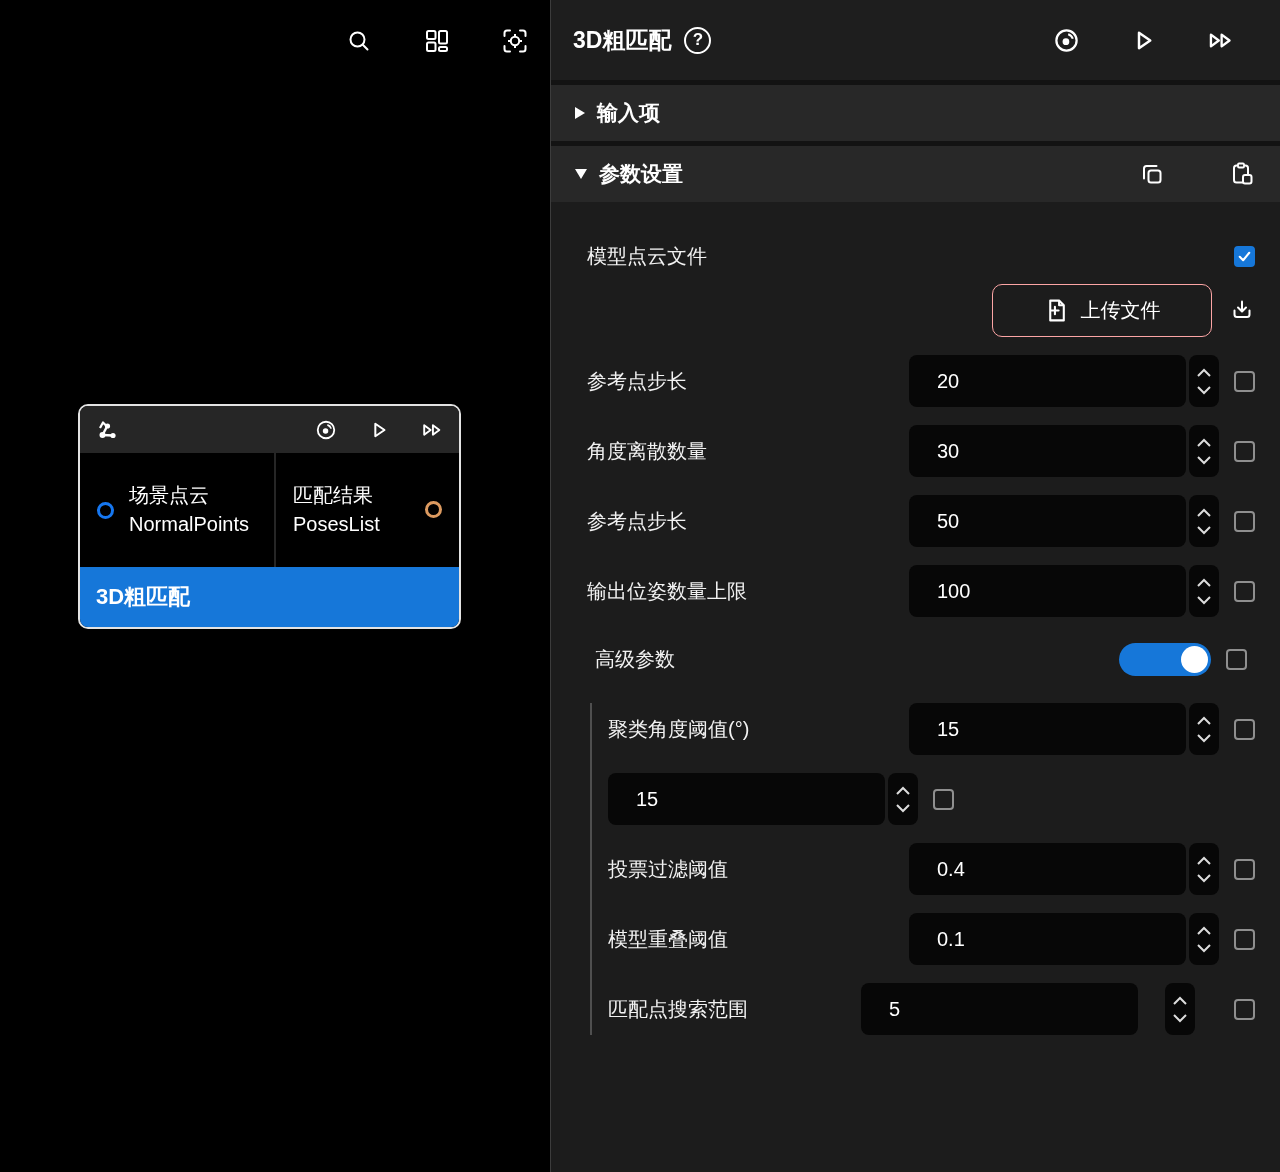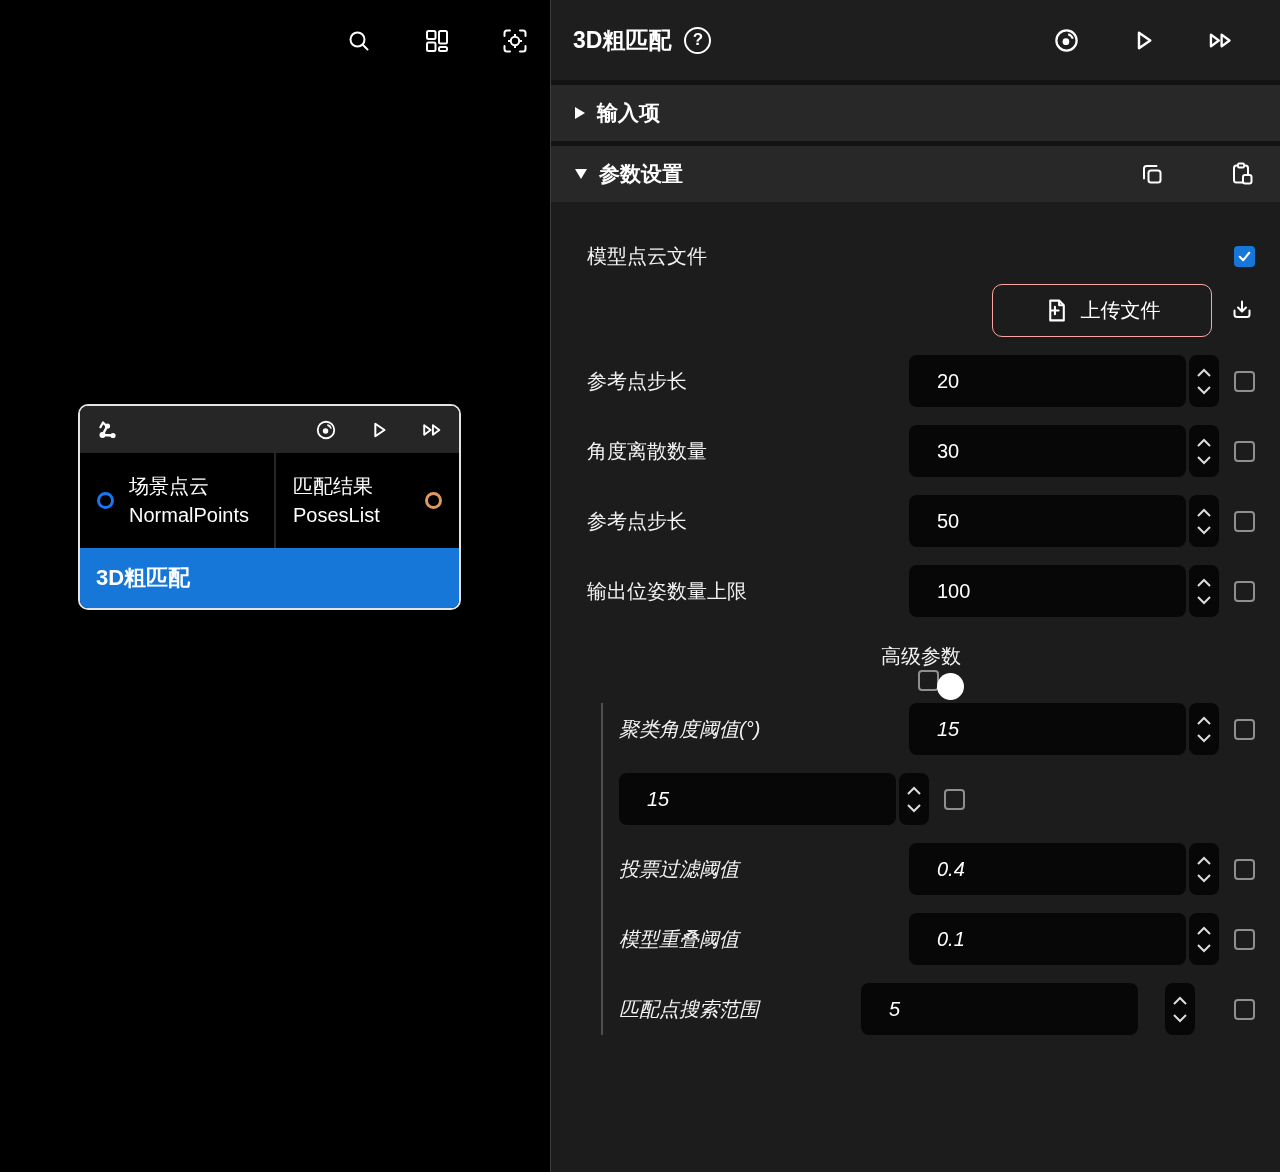--- a/index.html
+++ b/index.html
@@ -11,21 +11,21 @@
   .canvas-toolbar { position:absolute; top:28px; left:346px; display:flex; gap:52px; }
   .tool-icon { width:26px; height:26px; display:block; cursor:pointer; }
 
   
   .node { position:absolute; left:78px; top:404px; width:383px; border:2px solid #e3e3e3;
           border-radius:10px; overflow:hidden; background:#000; }
   .node-header { height:47px; background:#262626; display:flex; align-items:center; padding:0 16px; }
   .node-header .spacer { flex:1; }
   .node-header svg { display:block; }
   .node-hicon { margin-left:31px; }
-  .node-body { display:flex; height:95px; }
+  .node-body { display:flex; height:114px; }
   .cell { background:#000; display:flex; align-items:center; }
   .cell-in { width:194px; padding-left:17px; }
   .cell-out { flex:1; padding-left:17px; position:relative; }
   .vdiv { width:2px; background:#262626; }
   .port { width:17px; height:17px; border-radius:50%; flex:0 0 auto; }
   .port-in { border:3px solid #1677f0; margin-right:15px; }
   .port-out { position:absolute; right:17px; top:50%; margin-top:-9px; border:3px solid #dc9a60; }
   .cell-text { color:#fff; font-size:20px; line-height:29px; }
   .node-footer { height:60px; background:#1677d9; color:#fff; font-size:22px; font-weight:700;
                  line-height:60px; padding-left:16px; }
@@ -70,28 +70,28 @@
 
   .file-row { display:flex; align-items:center; height:52px; margin:28px 0 2px; }
   .file-row .p-label { flex:1; }
   .upload-row { display:flex; align-items:center; justify-content:flex-end; height:53px;
                 margin-bottom:18px; gap:17px; }
   .upload-btn { width:220px; height:53px; border:1px solid #fca5a5; border-radius:10px;
                 background:transparent; display:flex; align-items:center; justify-content:center;
                 gap:12px; color:#fff; font-size:20px; cursor:pointer; }
   .dl-icon { width:26px; height:26px; display:block; cursor:pointer; }
 
-  .toggle-row { display:flex; align-items:center; height:33px; margin:26px 16px 27px;flex-direction:column; }
+  .toggle-row { display:flex; align-items:center; height:33px; margin:26px 8px 27px; }
   .toggle-row .p-label { flex:1; }
   .toggle { width:92px; height:33px; border-radius:17px; background:#1677d9; position:relative;
             cursor:pointer; }
   .toggle .knob { position:absolute; right:3px; top:3px; width:27px; height:27px;
                   border-radius:50%; background:#fff; }
 
-  .adv-group { margin-left:14px; border-left:2px solid #4f4f4f; padding-left:16px;font-style:italic; }
+  .adv-group { margin-left:3px; border-left:2px solid #4f4f4f; padding-left:16px; }
   .adv-group .row:last-child { margin-bottom:22px;gap:24px; }
 </style>
 </head>
 <body>
 
 <div class="canvas">
 
   <div class="canvas-toolbar">
     <svg class="tool-icon" viewBox="0 0 26 26">
       <circle cx="11.5" cy="11.5" r="7" fill="none" stroke="#fff" stroke-width="2"></circle>

